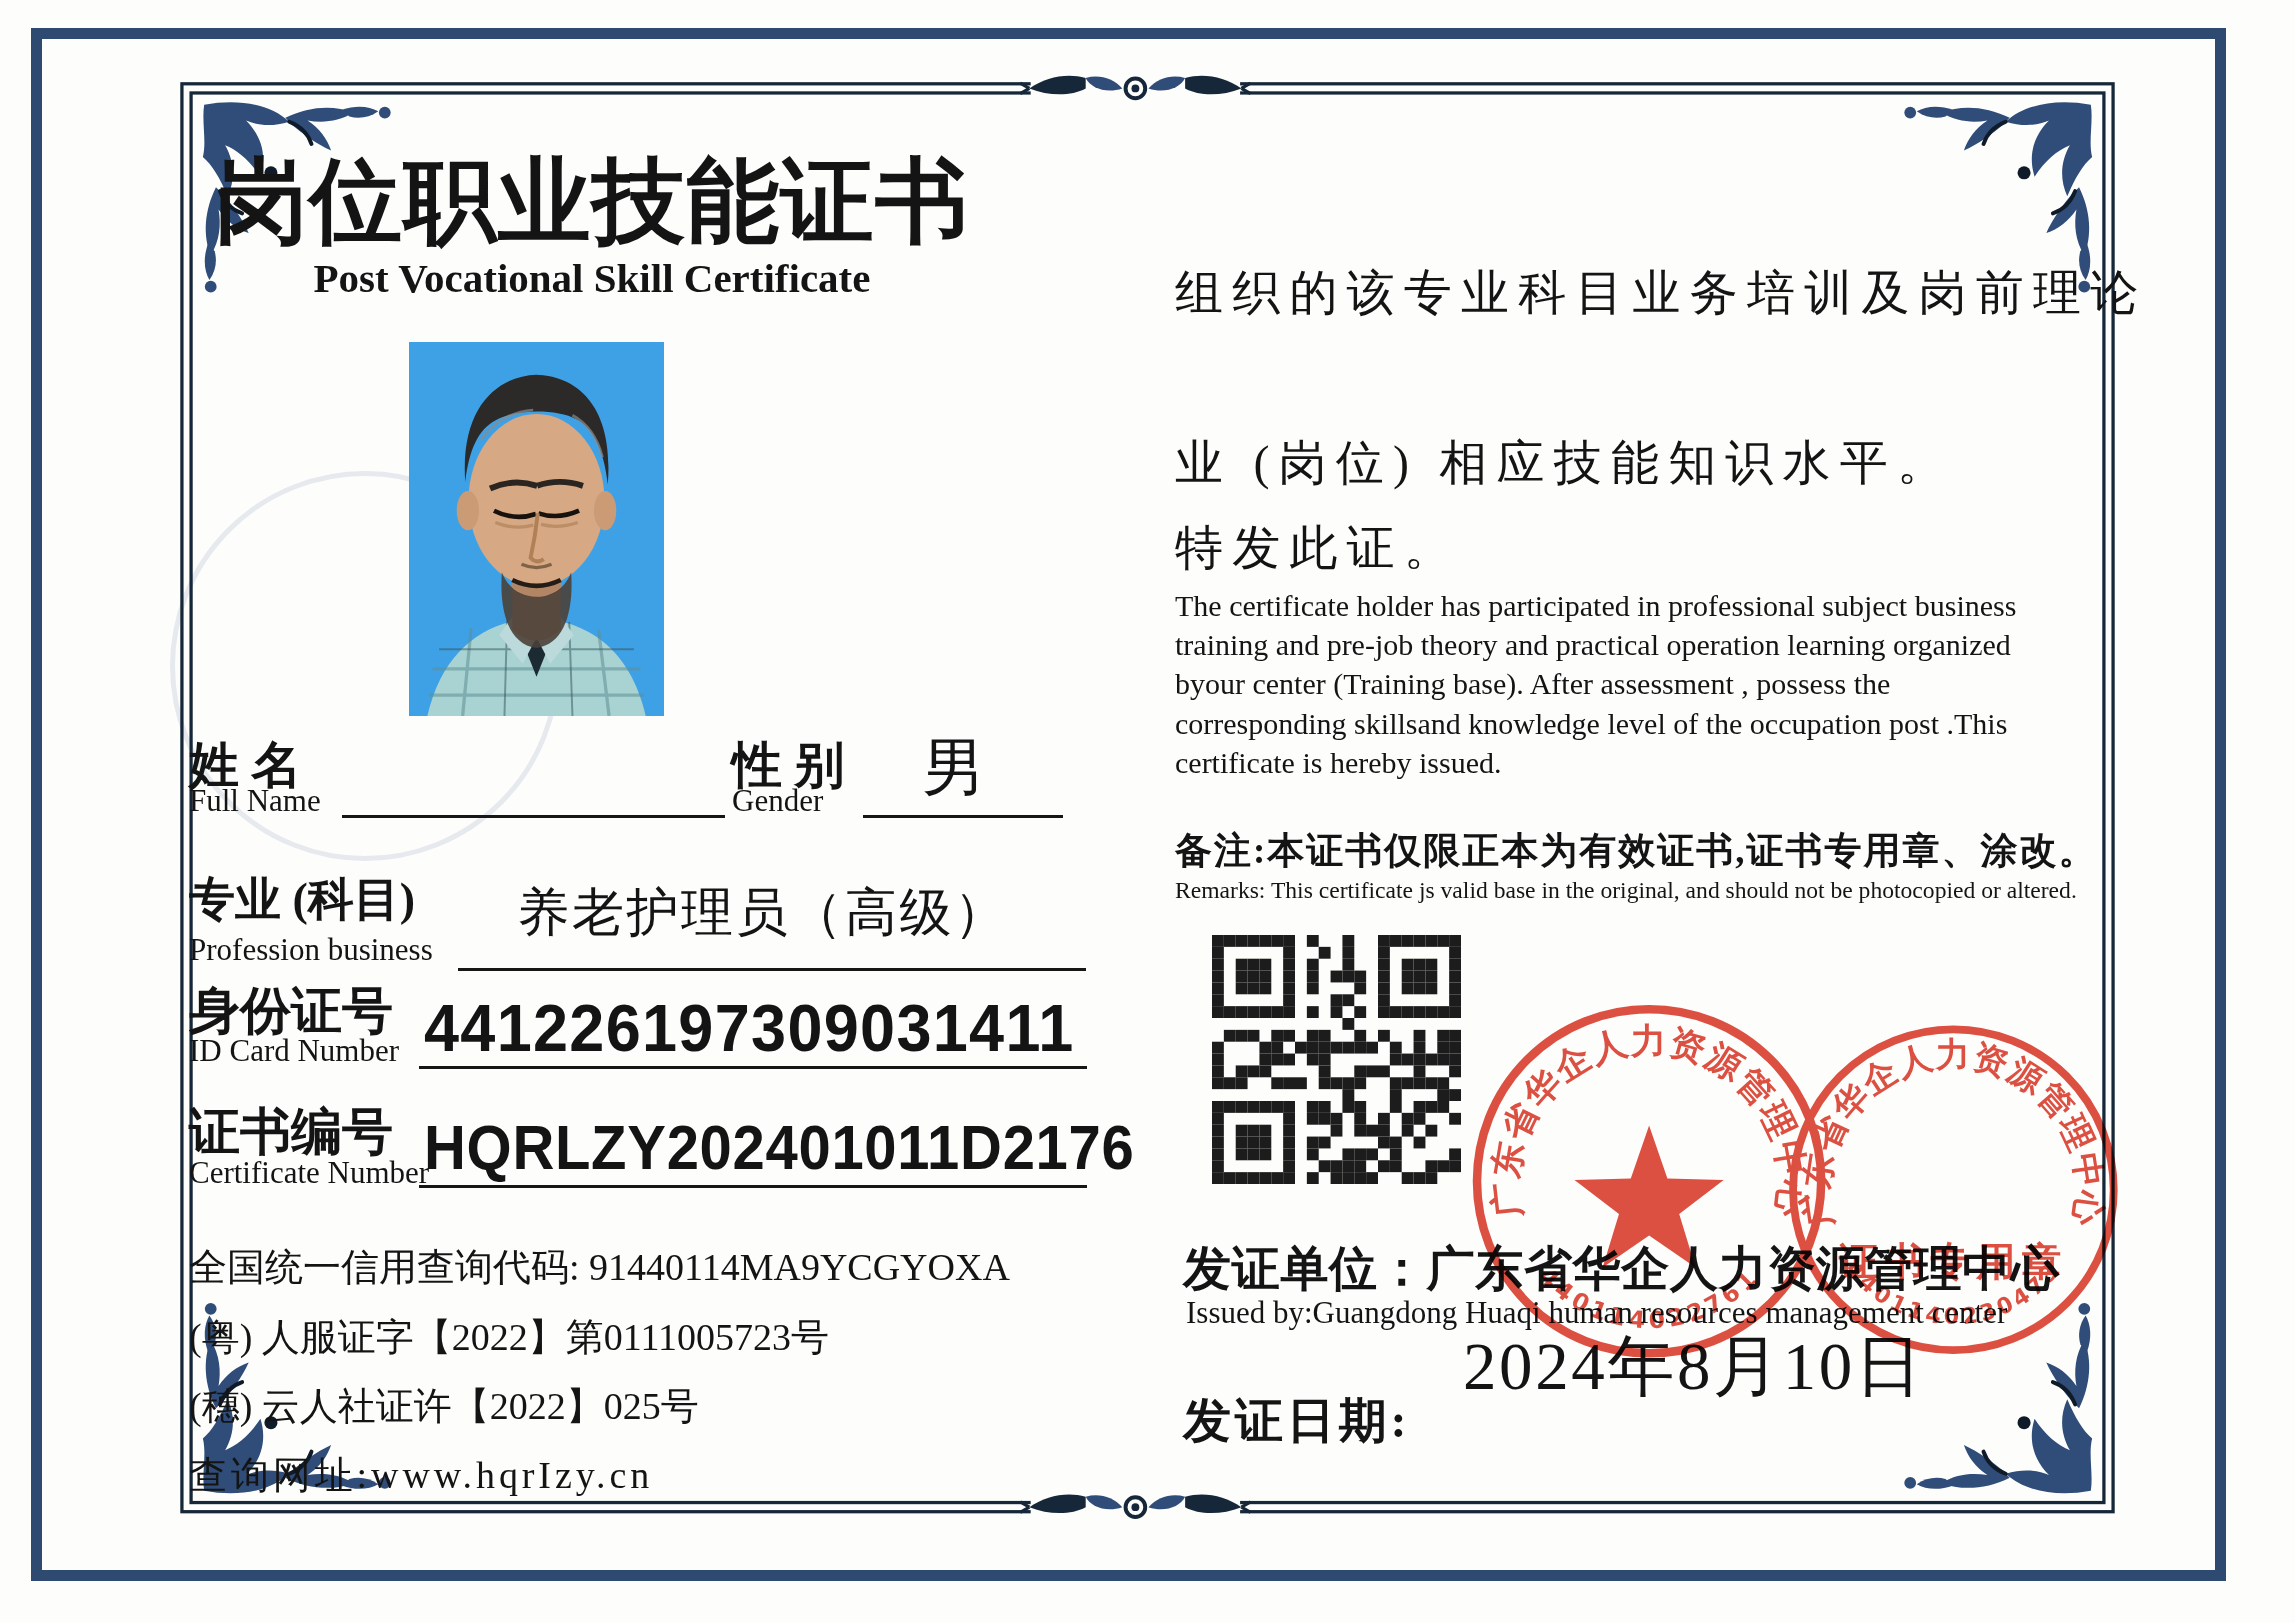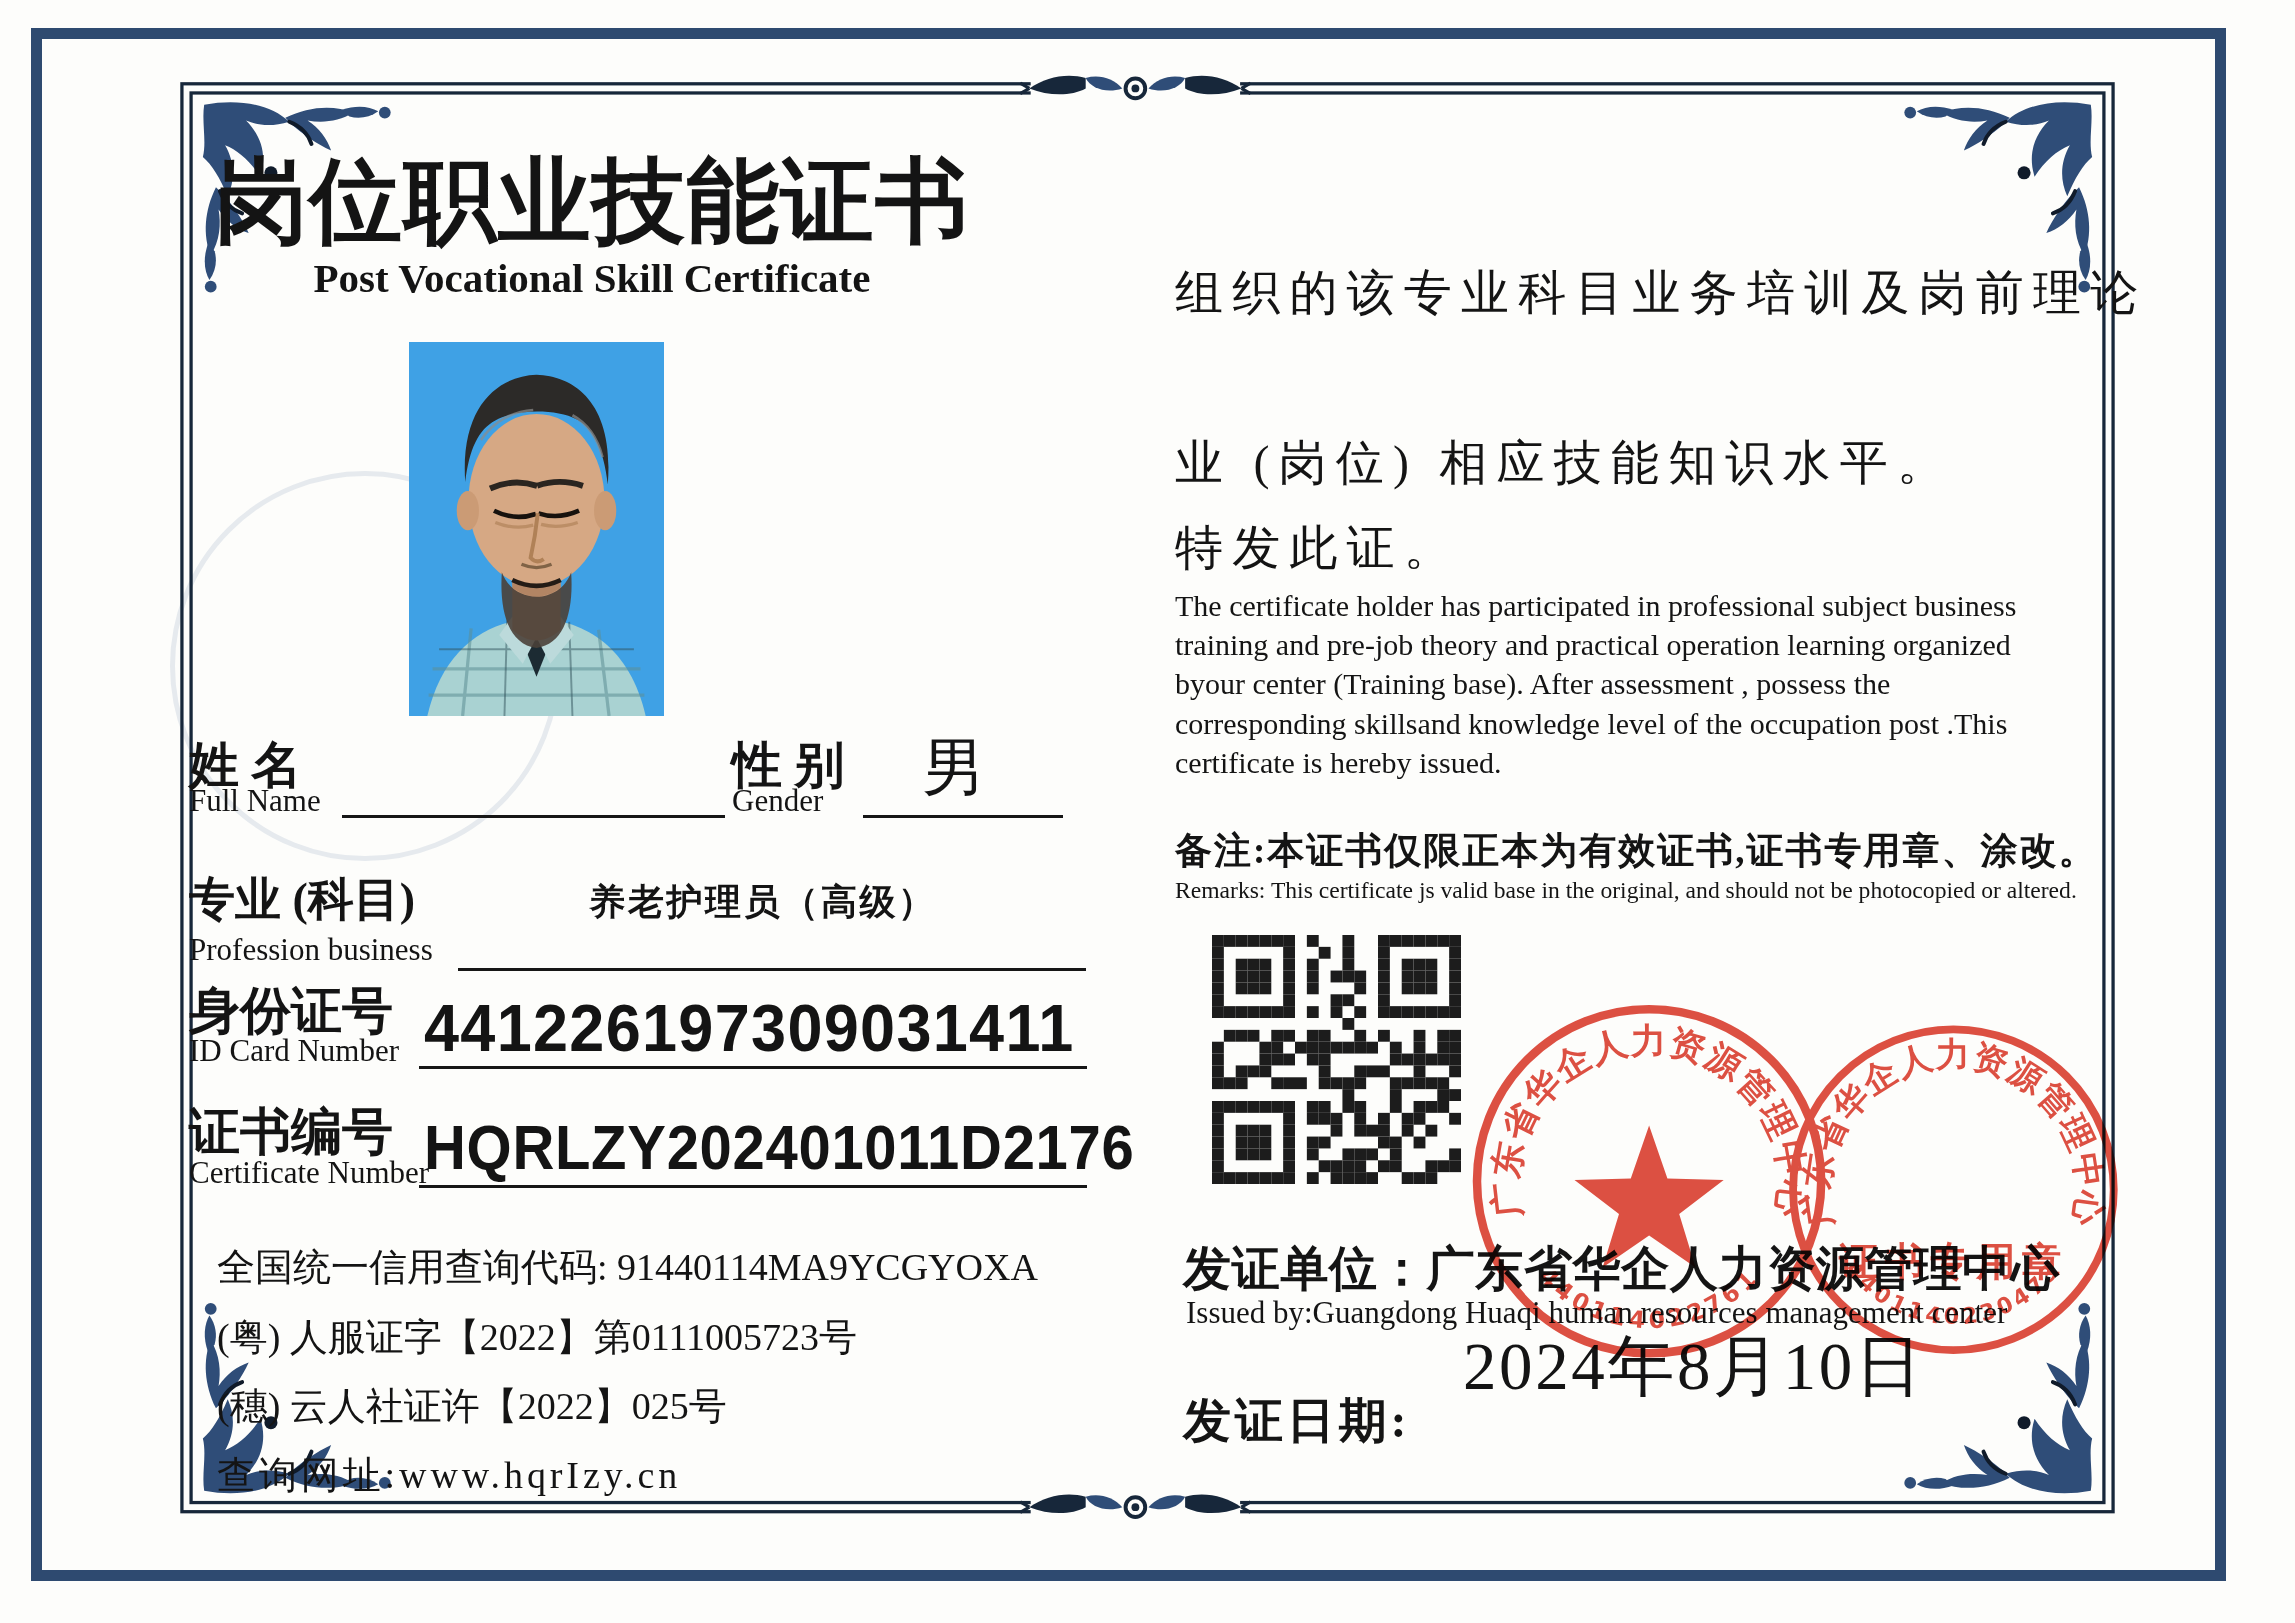--- a/index.html
+++ b/index.html
@@ -11,21 +11,21 @@
   
   .zh-title{font-size:93px;font-weight:700;letter-spacing:1.3px;white-space:nowrap;}
   .en-title{font-size:41px;font-weight:700;white-space:nowrap;}
   .zh-label{font-size:50px;font-weight:600;white-space:nowrap;}
   .zh-label-sm{font-size:46px;font-weight:600;white-space:nowrap;}
   .en-label{font-size:31px;white-space:nowrap;}
   .zh-value{font-size:63px;font-weight:500;letter-spacing:6.5px;white-space:nowrap;}
   .num-value{font-family:"Liberation Sans","DejaVu Sans",sans-serif;font-size:63px;font-weight:700;letter-spacing:1.3px;white-space:nowrap;transform:scaleY(1.06);transform-origin:left top;}
   .cert-value{font-family:"Liberation Sans","DejaVu Sans",sans-serif;font-size:58px;font-weight:700;letter-spacing:0.7px;white-space:nowrap;transform:scaleY(1.08);transform-origin:left top;}
   .underline{border-bottom:3.3px solid #161616;}
-  .foot-line{font-size:38px;font-weight:500;white-space:nowrap;padding-left:28px;}
+  .foot-line{font-size:38px;font-weight:500;white-space:nowrap;}
   .body-zh{font-size:48px;letter-spacing:9.2px;line-height:85px;white-space:nowrap;font-weight:500;}
   .body-zh-first{text-indent:97px;}
   .body-en{font-size:30px;line-height:39px;white-space:nowrap;}
   .remark-zh{font-size:37px;font-weight:700;letter-spacing:2px;white-space:nowrap;}
   .remark-en{font-size:23.6px;white-space:nowrap;}
   .issue-zh{font-size:48px;font-weight:700;white-space:nowrap;letter-spacing:0.7px;}
   .issue-en{font-size:31px;white-space:nowrap;}
   .date-label{font-size:48px;font-weight:700;white-space:nowrap;letter-spacing:3.9px;}
   .date-value{font-size:67px;font-weight:500;white-space:nowrap;letter-spacing:2.6px;}
   #seal-layer{mix-blend-mode:multiply;opacity:.92;pointer-events:none;}
@@ -137,21 +137,21 @@
   <div class="abs underline" style="left:342px;top:733px;width:383px;height:82px"></div>
 
   <div class="abs zh-label" style="left:732px;top:732px">性 别</div>
   <div class="abs en-label" style="left:732px;top:783px">Gender</div>
   <div class="abs underline" style="left:863px;top:733px;width:200px;height:82px"></div>
   <div class="abs zh-value" style="left:957px;top:725px;transform:translateX(-50%)">男</div>
 
   <div class="abs zh-label-sm" style="left:189px;top:869px">专业 (科目)</div>
   <div class="abs en-label" style="left:189px;top:932px">Profession business</div>
   <div class="abs underline" style="left:458px;top:884px;width:628px;height:84px"></div>
-  <div class="abs" style="left:763px;top:878px;transform:translateX(-50%);font-size:36px;font-weight:700;letter-spacing:2.6px;white-space:nowrap">养老护理员（高级）</div>
+  <div class="abs" style="left:763px;top:878px;transform:translateX(-50%);font-size:52px;font-weight:400;letter-spacing:2.6px;white-space:nowrap">养老护理员（高级）</div>
 
   <div class="abs zh-label" style="left:189px;top:977px;font-size:51px">身份证号</div>
   <div class="abs en-label" style="left:189px;top:1033px">ID Card Number</div>
   <div class="abs underline" style="left:419px;top:985px;width:668px;height:81px"></div>
   <div class="abs num-value" style="left:424px;top:990px">441226197309031411</div>
 
   <div class="abs zh-label" style="left:189px;top:1098px;font-size:51px">证书编号</div>
   <div class="abs en-label" style="left:189px;top:1155px">Certificate Number</div>
   <div class="abs underline" style="left:419px;top:1105px;width:668px;height:80px"></div>
   <div class="abs cert-value" style="left:424px;top:1111px">HQRLZY202401011D2176</div>

